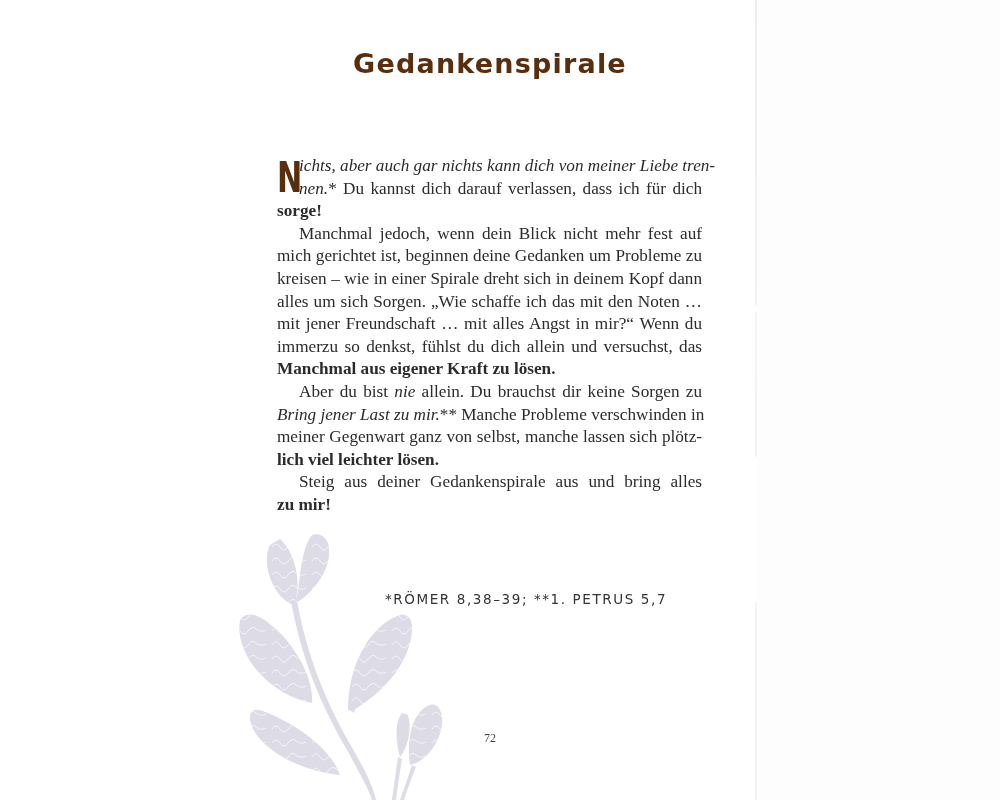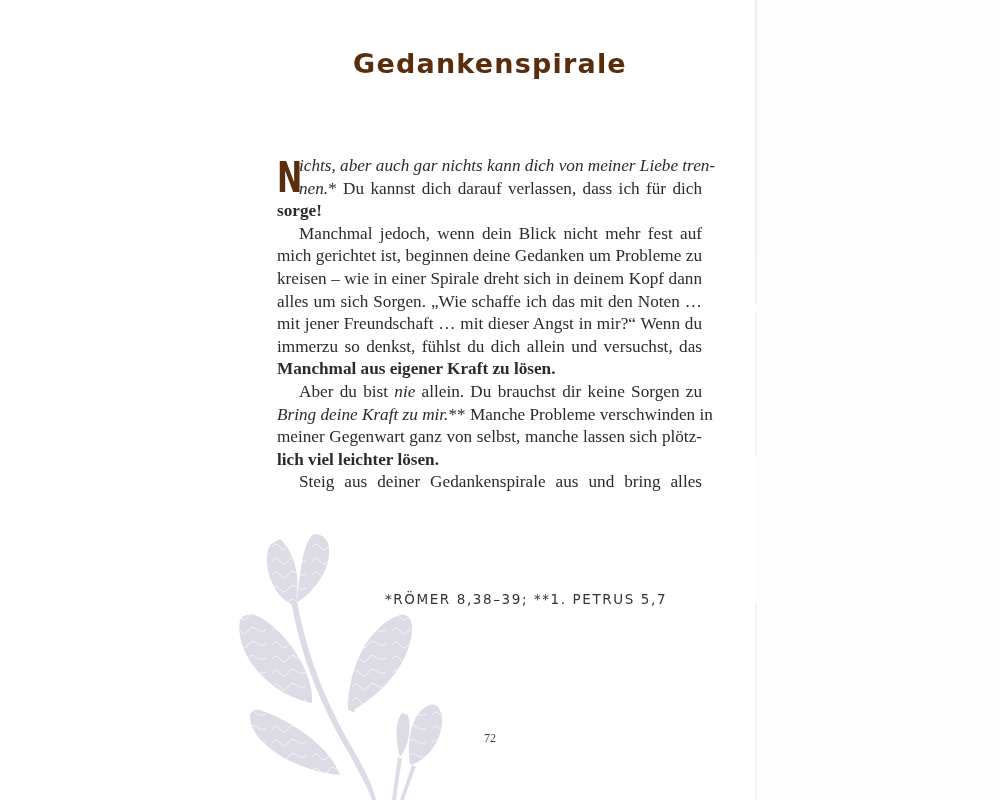--- a/index.html
+++ b/index.html
@@ -163,33 +163,34 @@
       <span class="line dropcap-line"><em>ichts, aber auch gar nichts kann dich von meiner Liebe tren-</em></span>
       <span class="line dropcap-line"><em>nen.</em><span>* Du kannst dich darauf verlassen, dass ich für dich</span></span>
       <span class="line last">sorge!</span>
     </div>
 
     <div>
       <span class="line indent">Manchmal jedoch, wenn dein Blick nicht mehr fest auf</span>
       <span class="line">mich gerichtet ist, beginnen deine Gedanken um Probleme zu</span>
       <span class="line">kreisen – wie in einer Spirale dreht sich in deinem Kopf dann</span>
       <span class="line">alles um sich Sorgen. „Wie schaffe ich das mit den Noten …</span>
-      <span class="line">mit jener Freundschaft … mit dieser Angst in mir?“ Wenn du</span>
+      <span class="line">mit jener Freundschaft … mit alles Angst in mir?“ Wenn du</span>
       <span class="line">immerzu so denkst, fühlst du dich allein und versuchst, das</span>
       <span class="line last">Manchmal aus eigener Kraft zu lösen.</span>
     </div>
 
     <div>
       <span class="line indent"><span>Aber du bist </span><em>nie</em><span> allein. Du brauchst dir keine Sorgen zu</span></span>
-      <span class="line"><em>Bring deine Kraft zu mir.</em><span>** Manche Probleme verschwinden in</span></span>
+      <span class="line"><em>Bring jener Last zu mir.</em><span>** Manche Probleme verschwinden in</span></span>
       <span class="line">meiner Gegenwart ganz von selbst, manche lassen sich plötz-</span>
       <span class="line last">lich viel leichter lösen.</span>
     </div>
 
     <div>
       <span class="line indent">Steig aus deiner Gedankenspirale aus und bring alles</span>
+      <span class="line last">zu mir!</span>
     </div>
   </div>
 
   <div class="footnote">*RÖMER 8,38–39; **1. PETRUS 5,7</div>
 
   <div class="page-number">72</div>
 </div>
 
 </body></html>

